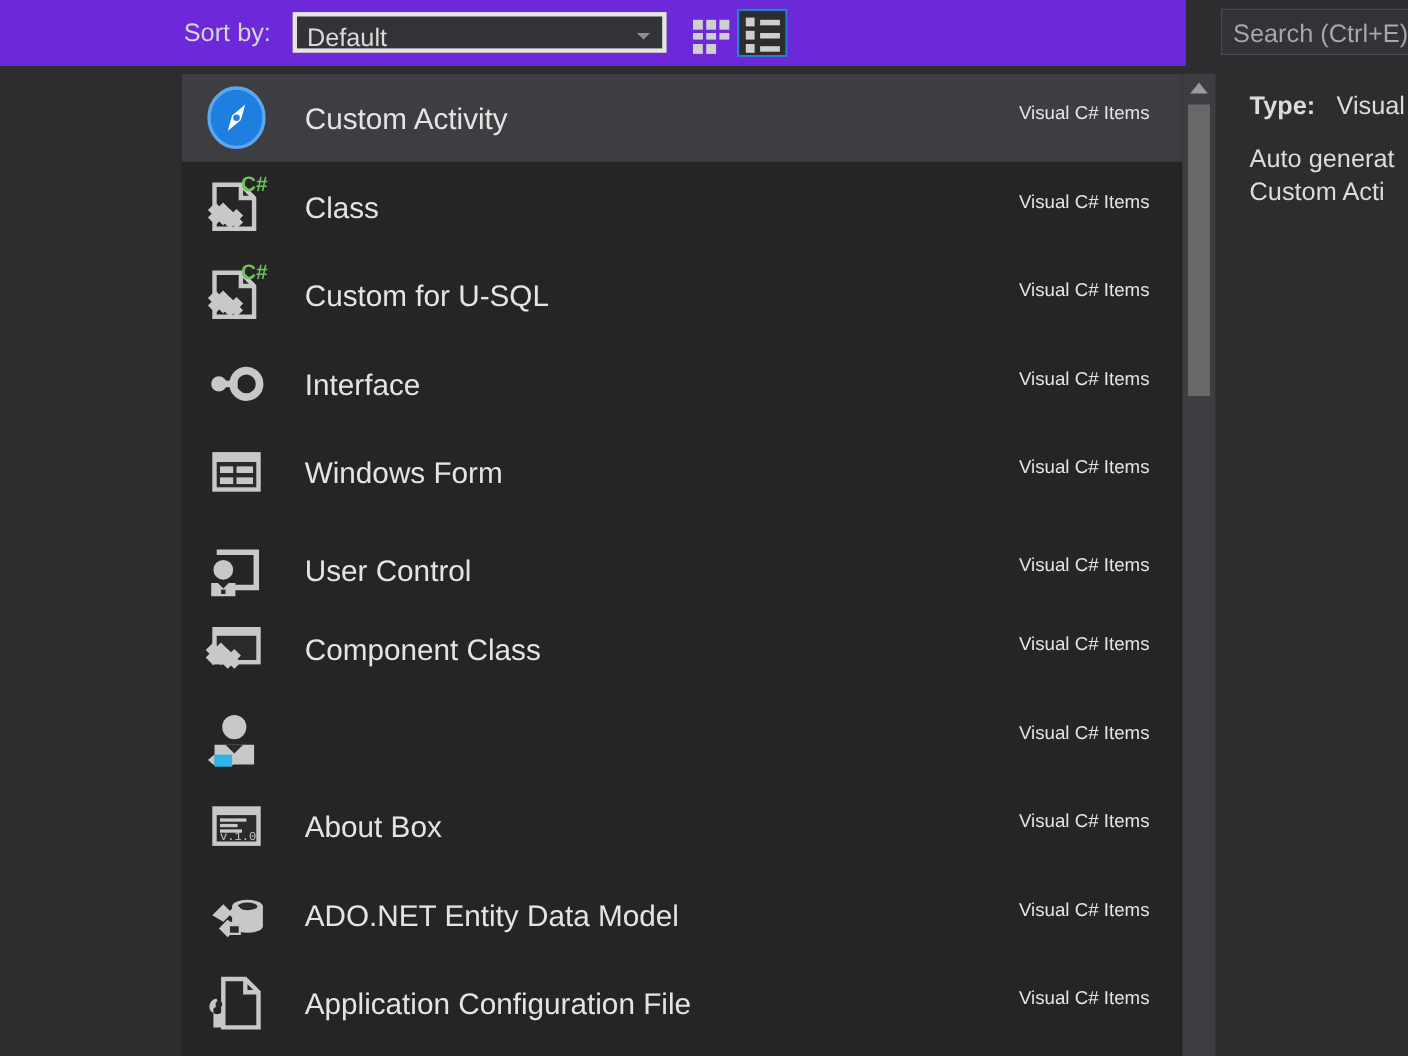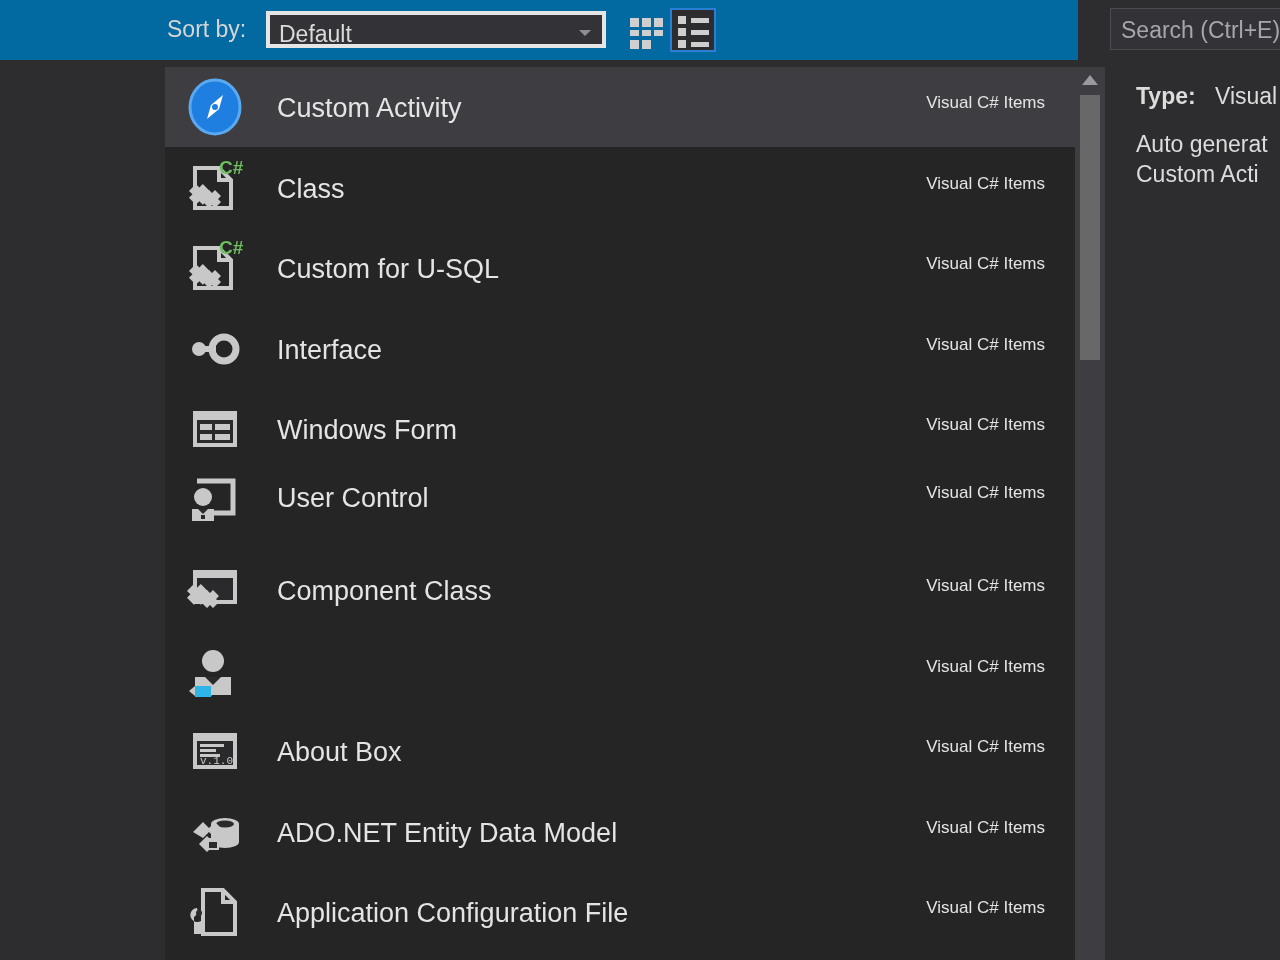--- a/index.html
+++ b/index.html
@@ -7,21 +7,21 @@
     width: 1280px; height: 960px;
     background: #2d2d30;
     font-family: "Liberation Sans", sans-serif;
     overflow: hidden;
   }
   #root { position: relative; width: 1280px; height: 960px; }
 
   
   #toolbar {
     position: absolute; left: 0; top: 0; width: 1078px; height: 60px;
-    background: #0369a1;
+    background: #6d28d9;
   }
   #sort-label {
     position: absolute; left: 167px; top: 16px;
     font-size: 23px; color: #d6d6d6; white-space: nowrap;
   }
   #sort-combo {
     position: absolute; left: 266px; top: 11px; width: 340px; height: 37px;
     background: #333337; border: 4px solid #e5e5e5; box-sizing: border-box;
   }
   #sort-combo-value {
@@ -212,21 +212,21 @@
             <rect x="8" y="12" width="44" height="36" fill="#c8c8c8"></rect>
             <rect x="12" y="21" width="36" height="23" fill="#2a2a2c"></rect>
             <rect x="15" y="25" width="12" height="6" fill="#c8c8c8"></rect>
             <rect x="30" y="25" width="15" height="6" fill="#c8c8c8"></rect>
             <rect x="15" y="35" width="12" height="6" fill="#c8c8c8"></rect>
             <rect x="30" y="35" width="15" height="6" fill="#c8c8c8"></rect>
           </svg></div>
         <div class="row-label">Windows Form</div>
         <div class="row-category">Visual C# Items</div>
       </div>
-      <div class="row" style="top: 390px;">
+      <div class="row" style="top: 411px;">
         <div class="row-icon"><svg width="60" height="60" viewBox="0 0 60 60" xmlns="http://www.w3.org/2000/svg">
             <path d="M12 14 H48 V46 H24" fill="none" stroke="#c8c8c8" stroke-width="5"></path>
             <circle cx="18" cy="30" r="9" fill="#c8c8c8"></circle>
             <path d="M7 42 H29 V54 H7 Z" fill="#c8c8c8"></path>
             <path d="M13 42 L18 47 L23 42 Z" fill="#2a2a2c"></path>
             <rect x="16" y="48" width="4" height="4" fill="#2a2a2c"></rect>
           </svg></div>
         <div class="row-label">User Control</div>
         <div class="row-category">Visual C# Items</div>
       </div>

